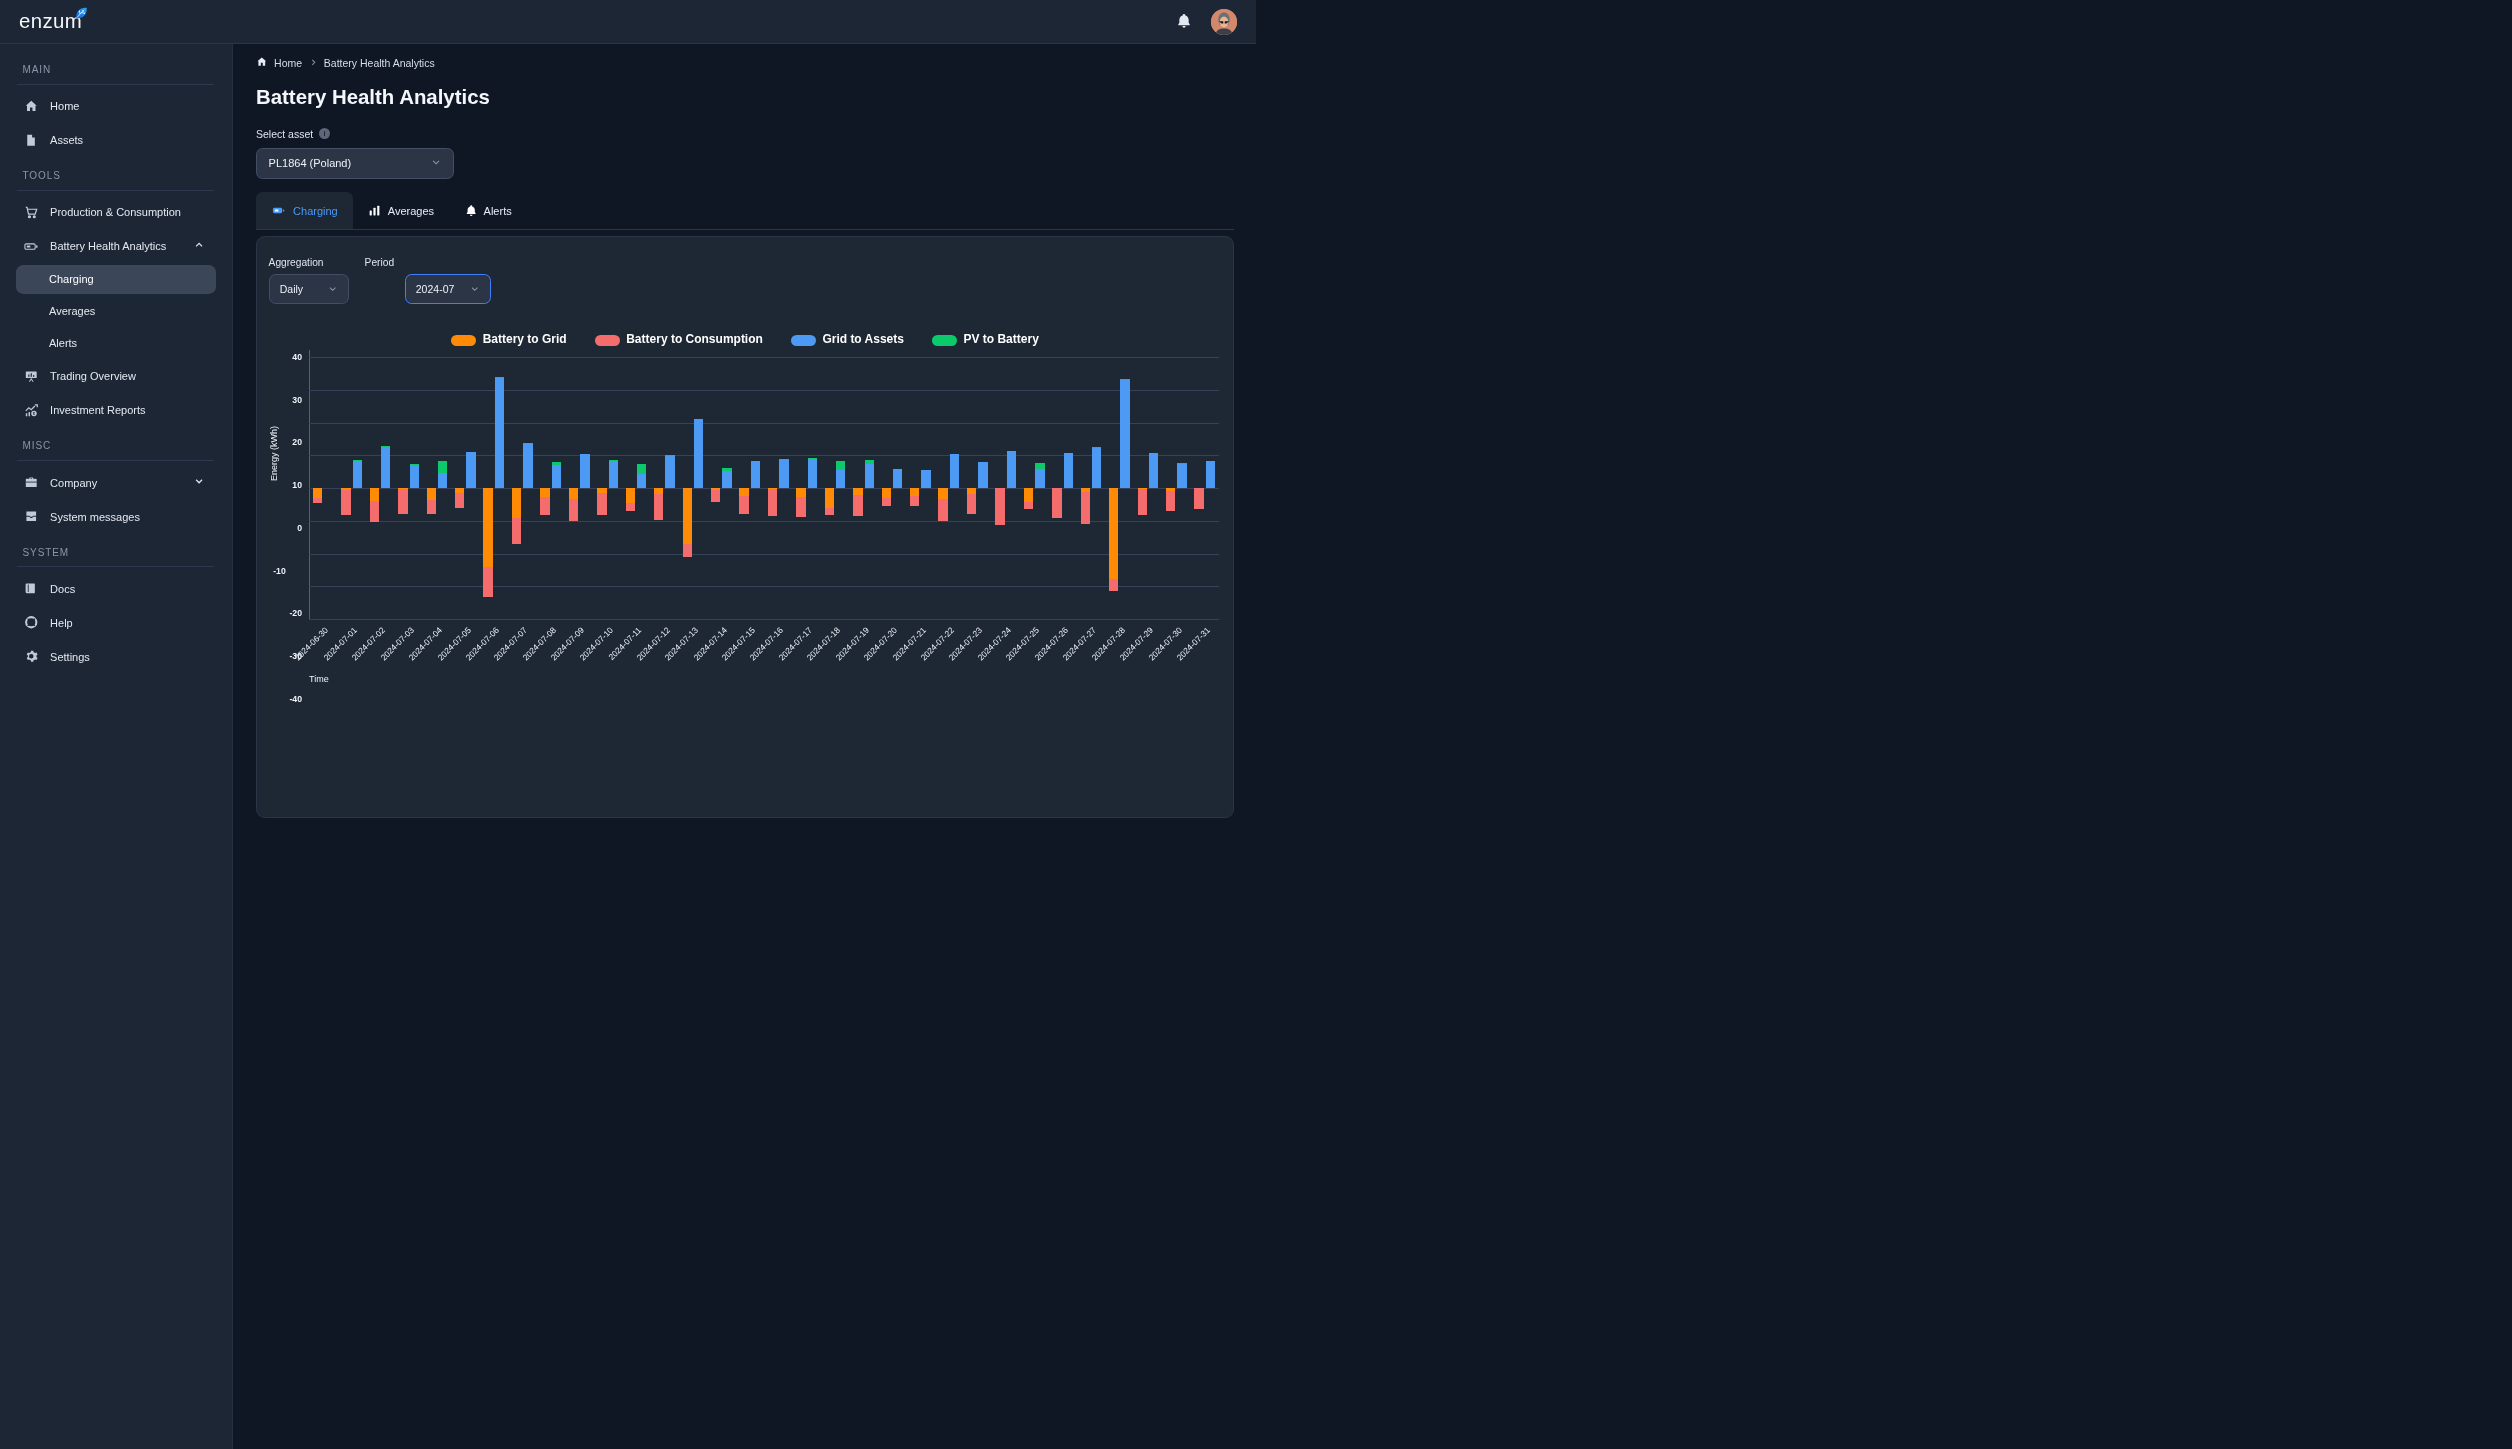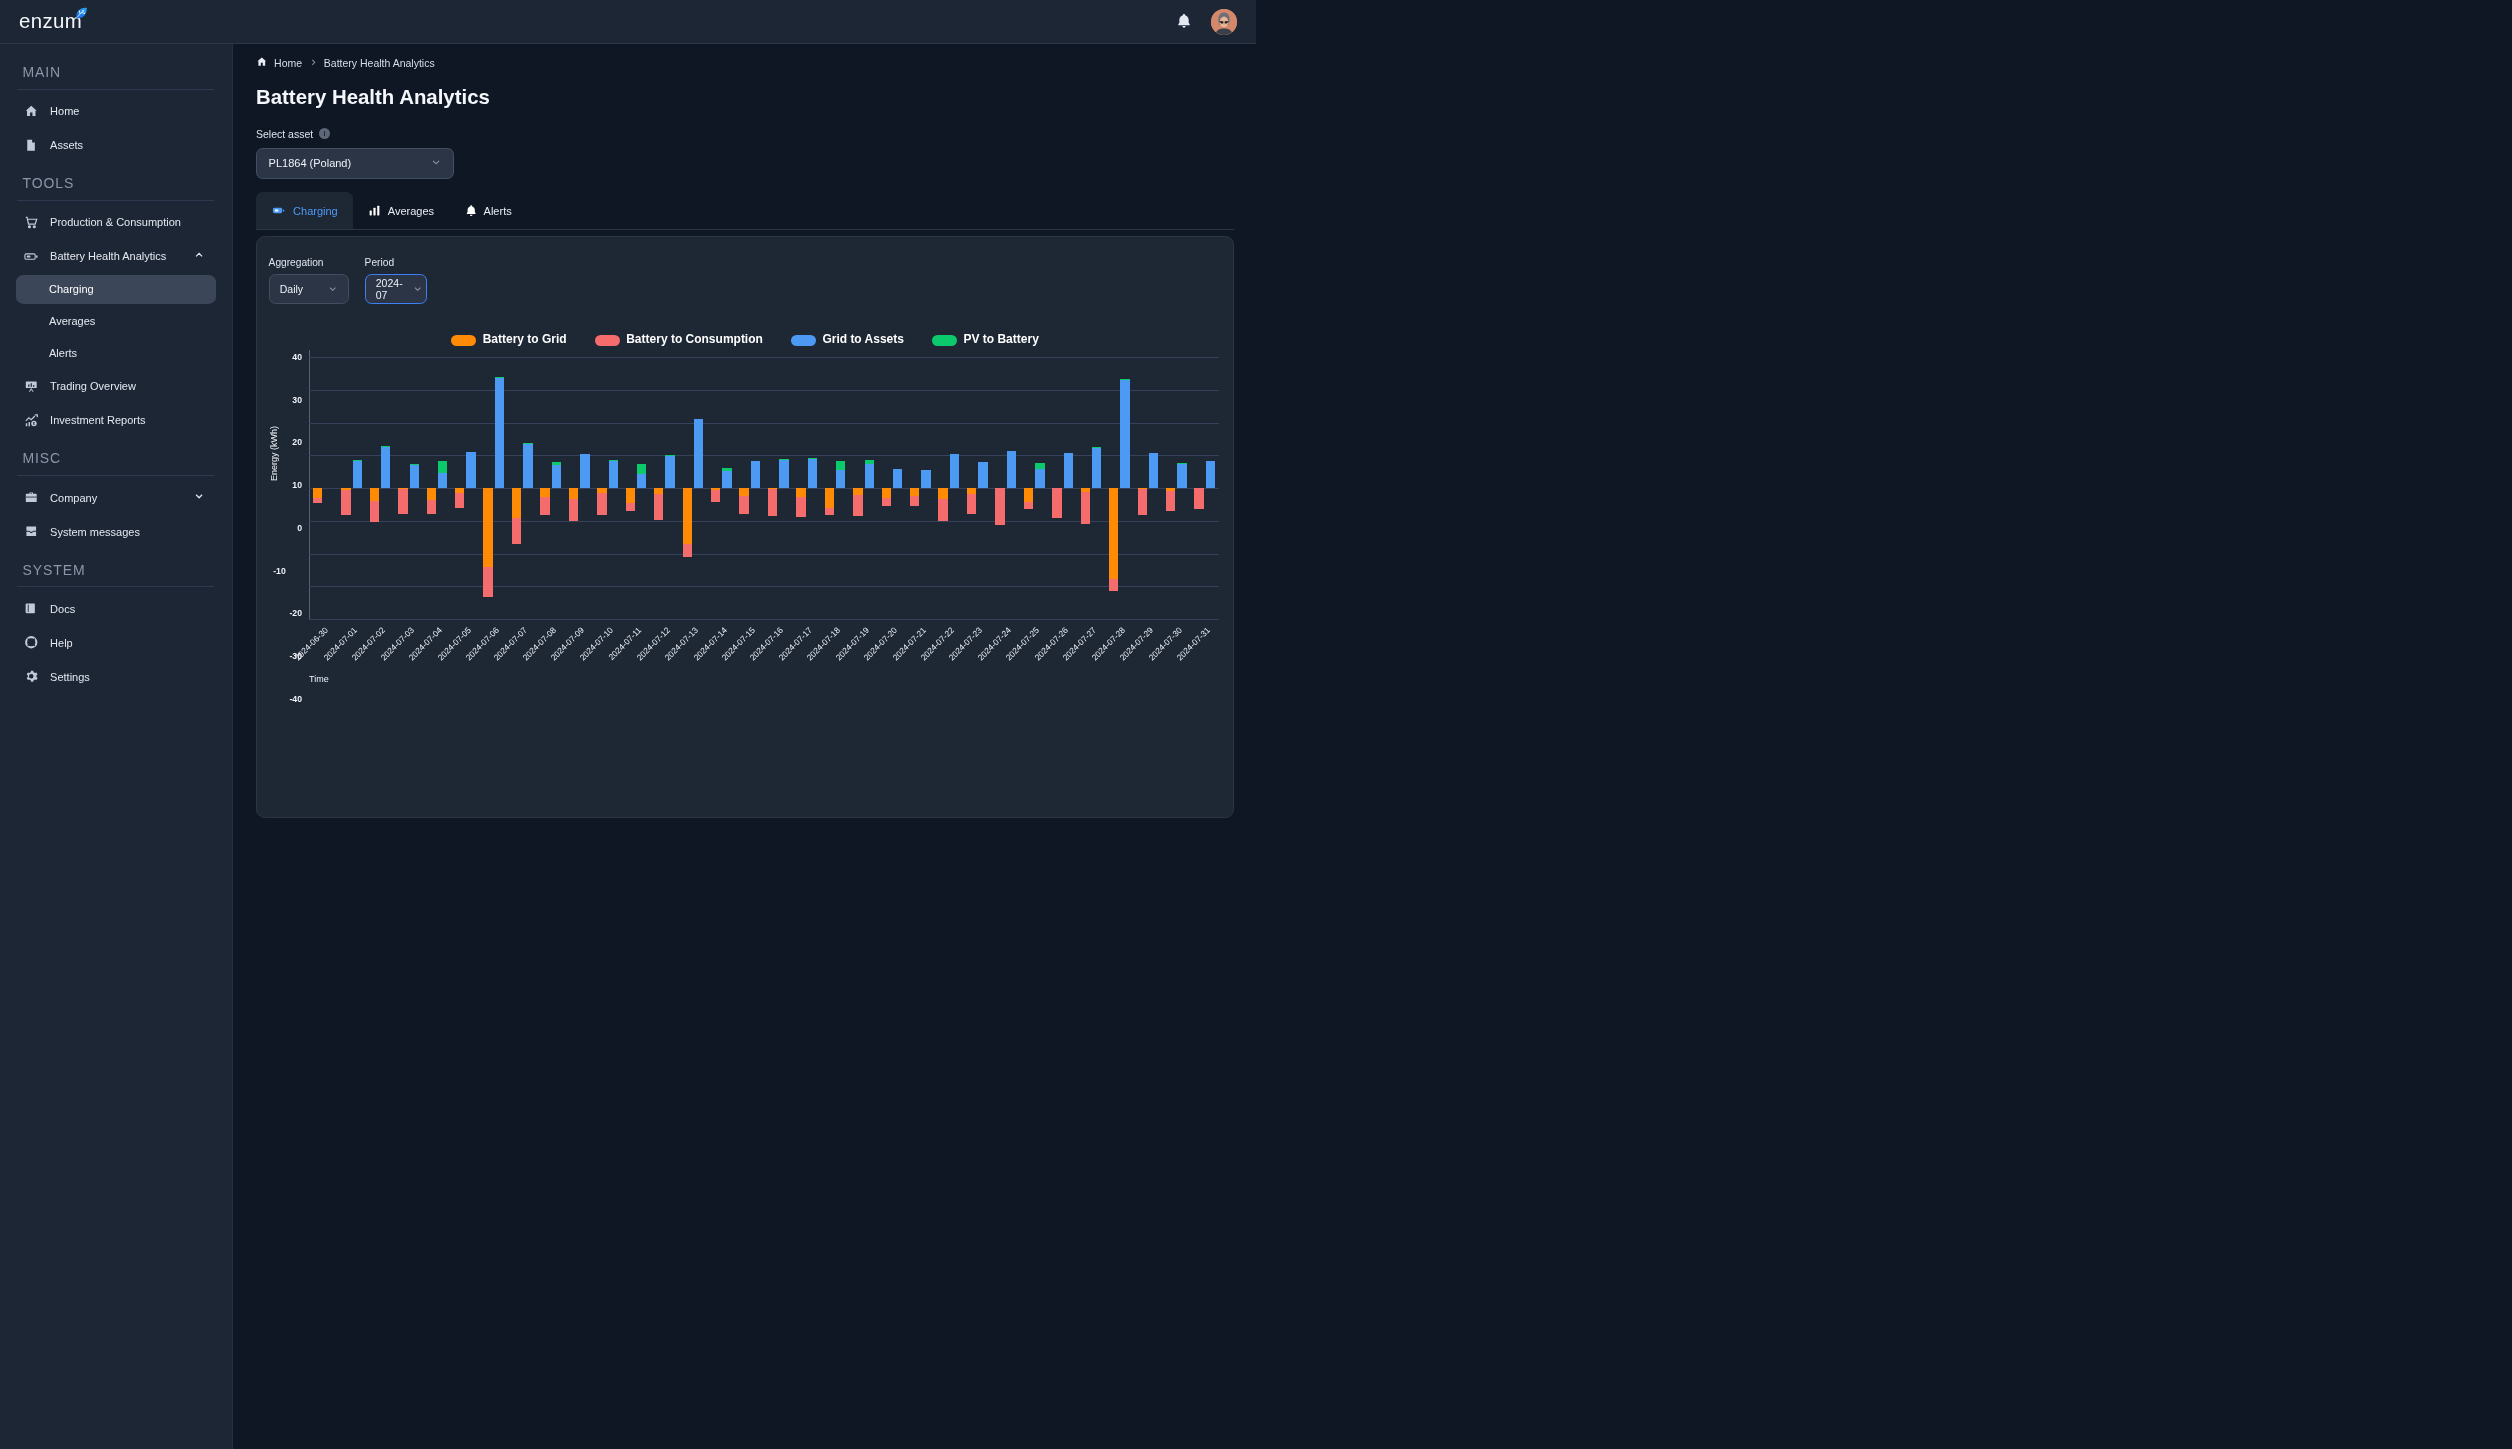--- a/index.html
+++ b/index.html
@@ -11,21 +11,21 @@
     border-bottom:0.7px solid #2b3648;display:flex;align-items:center;padding:0 19px;z-index:5;}
   .logo{position:relative;font-size:20.4px;letter-spacing:0.4px;color:#f4f7fb;font-weight:500;}
   .logo .leaf{position:absolute;top:-7.3px;right:-5.8px;}
   .topbar-right{margin-left:auto;display:flex;align-items:center;gap:19px;}
   .bell{color:#e3e8f0;}
   .avatar{width:26px;height:26px;border-radius:50%;overflow:hidden;background:#d4886b;}
 
   
   .sidebar{position:absolute;left:0;top:44px;bottom:0;width:233px;background:#1d2634;
     border-right:0.7px solid #262f40;padding-top:7.3px;}
-  .section-label{margin:13px 0 0 22.5px;font-size:14px;letter-spacing:0.9px;color:#8c96a9;}
+  .section-label{margin:13px 0 0 22.5px;font-size:10px;letter-spacing:0.9px;color:#8c96a9;}
   .section-divider{border:none;border-top:0.7px solid #2e3950;margin:8.7px 18px 4.4px 17.4px;}
   .side-item{display:flex;align-items:center;height:34px;padding-left:24px;gap:11.6px;
     font-size:11px;color:#e4e9f2;cursor:pointer;position:relative;}
   .side-item .ico{width:14.5px;height:14.5px;color:#c3cad7;flex:0 0 14.5px;display:flex;align-items:center;}
   .side-item .chev{position:absolute;right:28px;color:#dfe5ee;}
   .sub-item{display:flex;align-items:center;height:32px;padding-left:49px;font-size:11px;color:#e4e9f2;cursor:pointer;}
   .sub-item.selected{background:#3c4659;border-radius:7.3px;margin:1.5px 16px 1.5px 16px;padding-left:33px;height:29px;color:#fff;}
 
   
   .main{position:absolute;left:233px;top:44px;right:0;bottom:0;background:#0f1724;}
@@ -48,21 +48,21 @@
   
   .card{position:absolute;left:23px;top:192px;width:978px;height:582px;background:#1e2734;
     border:0.7px solid #2a3547;border-radius:8.7px;}
   .card-title{text-align:center;margin-top:18px;font-size:14px;font-weight:bold;color:#f2f5fa;}
   .controls{display:flex;gap:16px;margin:19.6px 0 0 11.6px;}
   .ctl-label{font-size:10.2px;color:#dfe5ee;margin-bottom:6.5px;}
   .ctl-select{height:30px;background:#2b3545;border:0.7px solid #414e63;border-radius:6.5px;
     display:flex;align-items:center;padding:0 10.2px;font-size:10.5px;color:#eef2f8;cursor:pointer;gap:10.2px;}
   .ctl-select .chev{margin-left:auto;color:#8c96a9;}
   .ctl-select.focused{border:1.5px solid #3f80f6;}
-  .w-daily{width:80px;} .w-period{width:62px;}
+  .w-daily{width:80px;} .w-period{width:86px;margin-left:40px;}
 
   
   .legend{display:flex;justify-content:center;gap:28px;margin-top:29px;height:12.4px;align-items:center;}
   .legend-item{display:flex;align-items:flex-end;gap:6.5px;font-size:12px;font-weight:bold;color:#fff;}
   .legend-swatch{width:25px;height:11.6px;border-radius:5.8px;}
   .chart-wrap{position:relative;height:342px;margin-top:11.6px;}
   .plot{position:absolute;left:52px;right:14px;top:0;height:262px;}
   .gridline{position:absolute;left:0;right:0;height:0.7px;background:#36425a;}
   .y-axis-line{position:absolute;left:0;top:-7.3px;bottom:0;width:0.7px;background:#55617a;}
   .ytick{position:absolute;left:0;width:45px;text-align:right;font-size:8.7px;font-weight:bold;color:#f0f3f9;}

